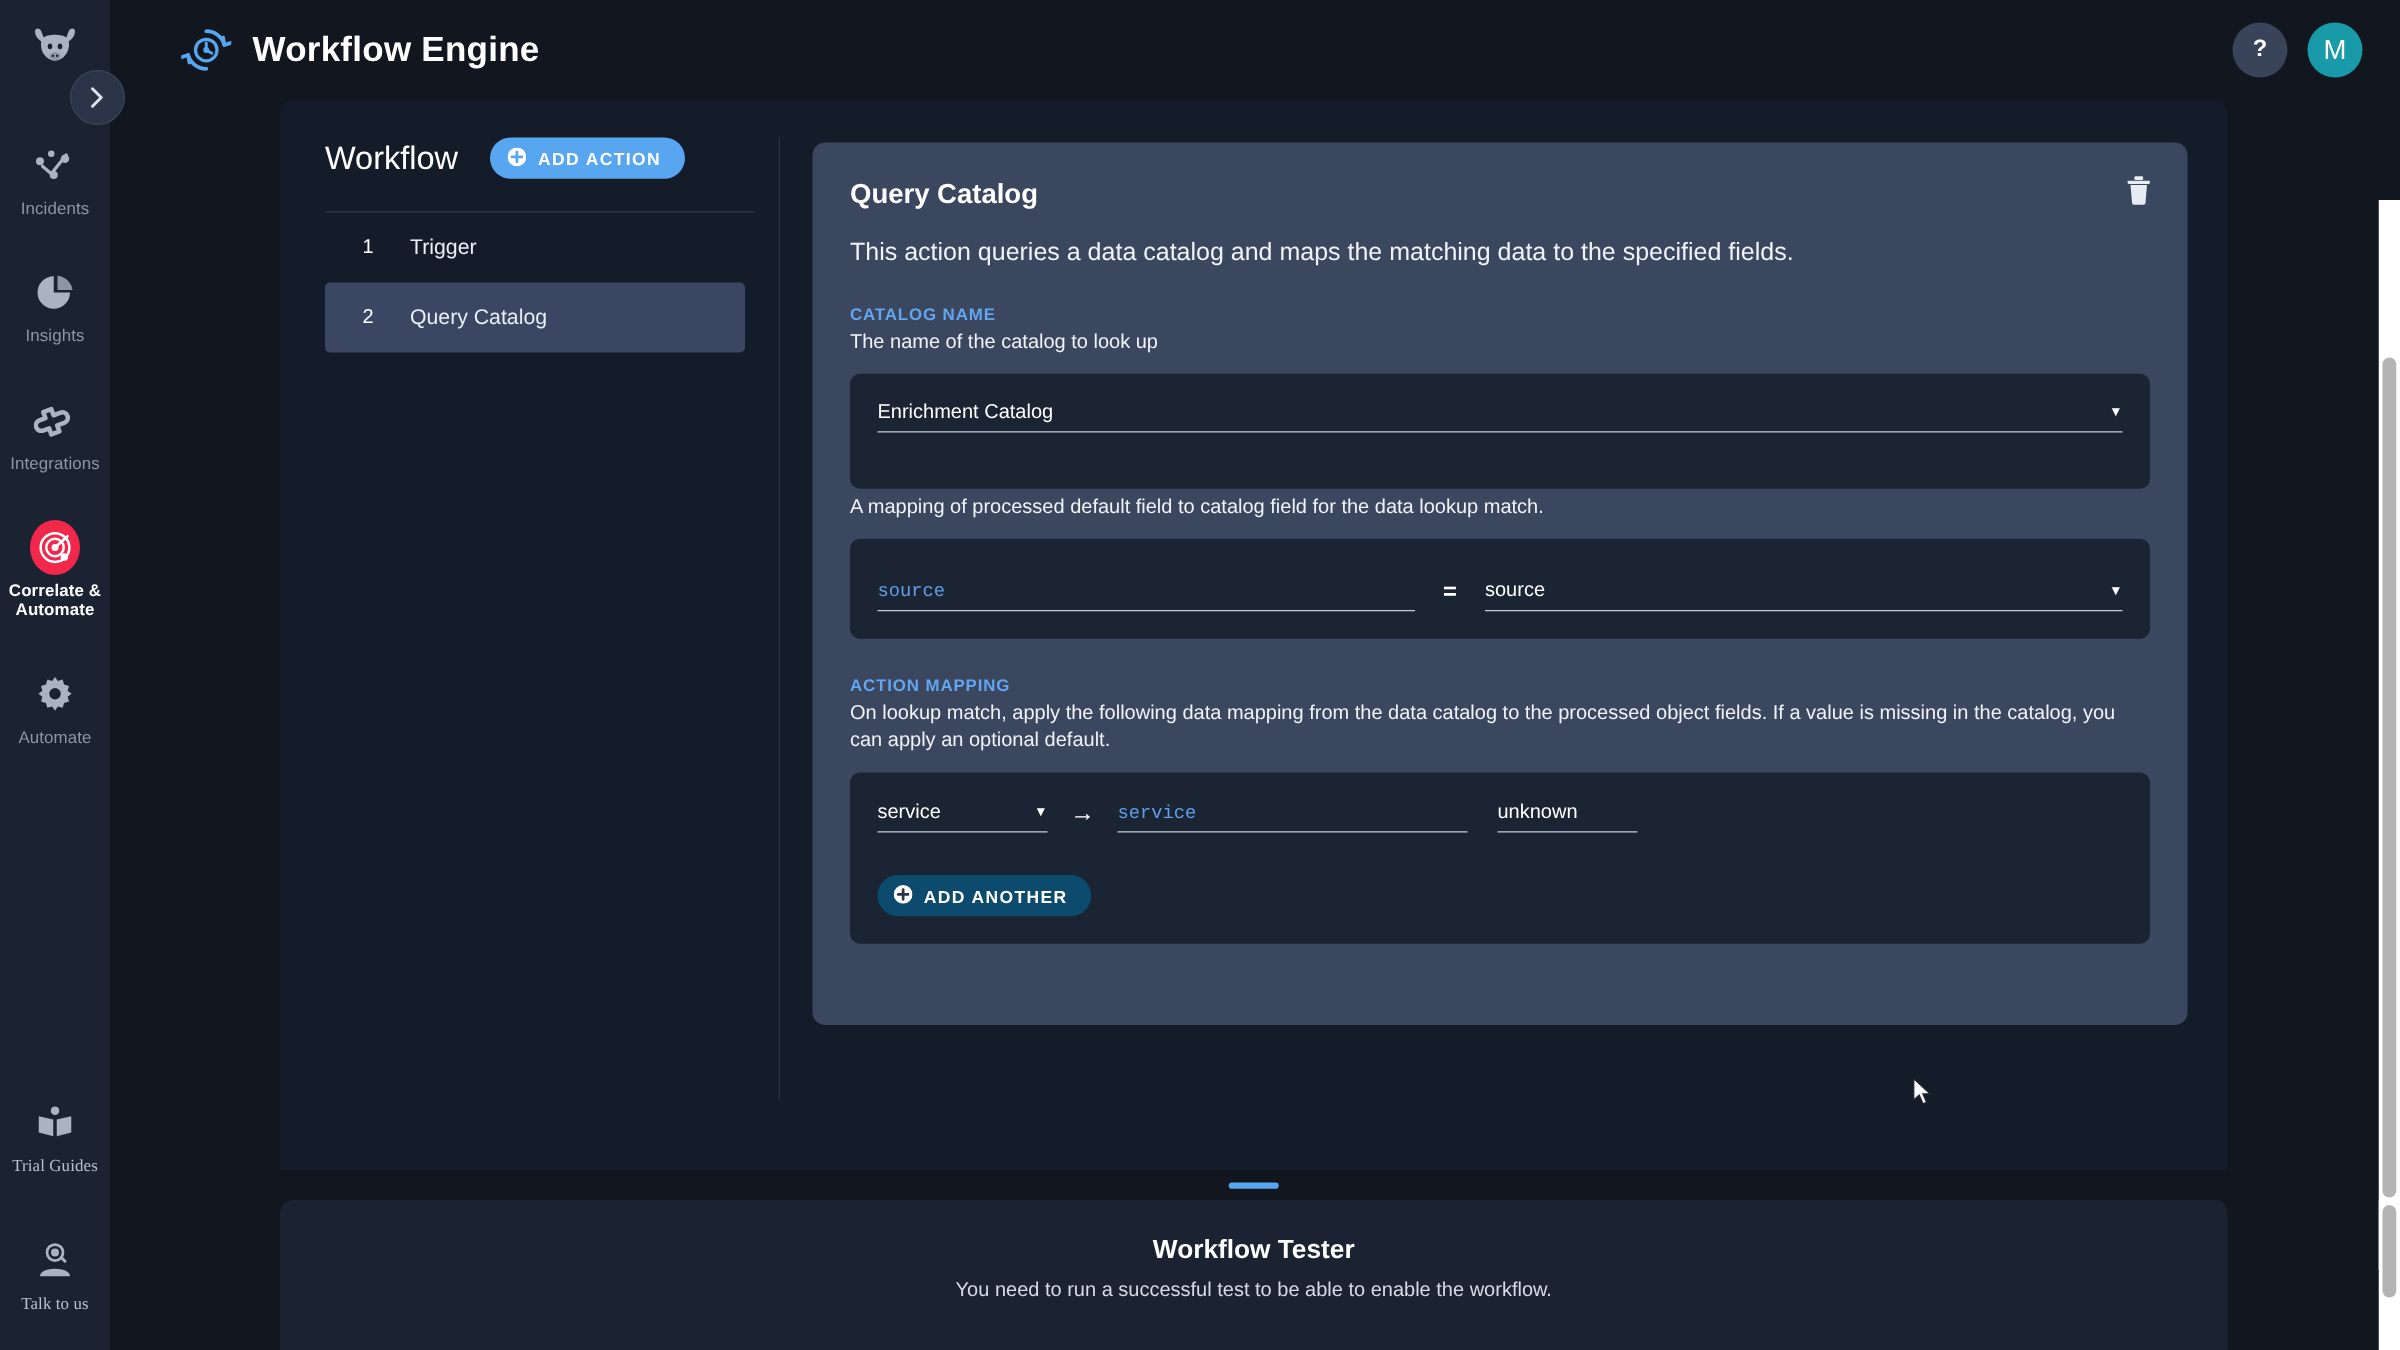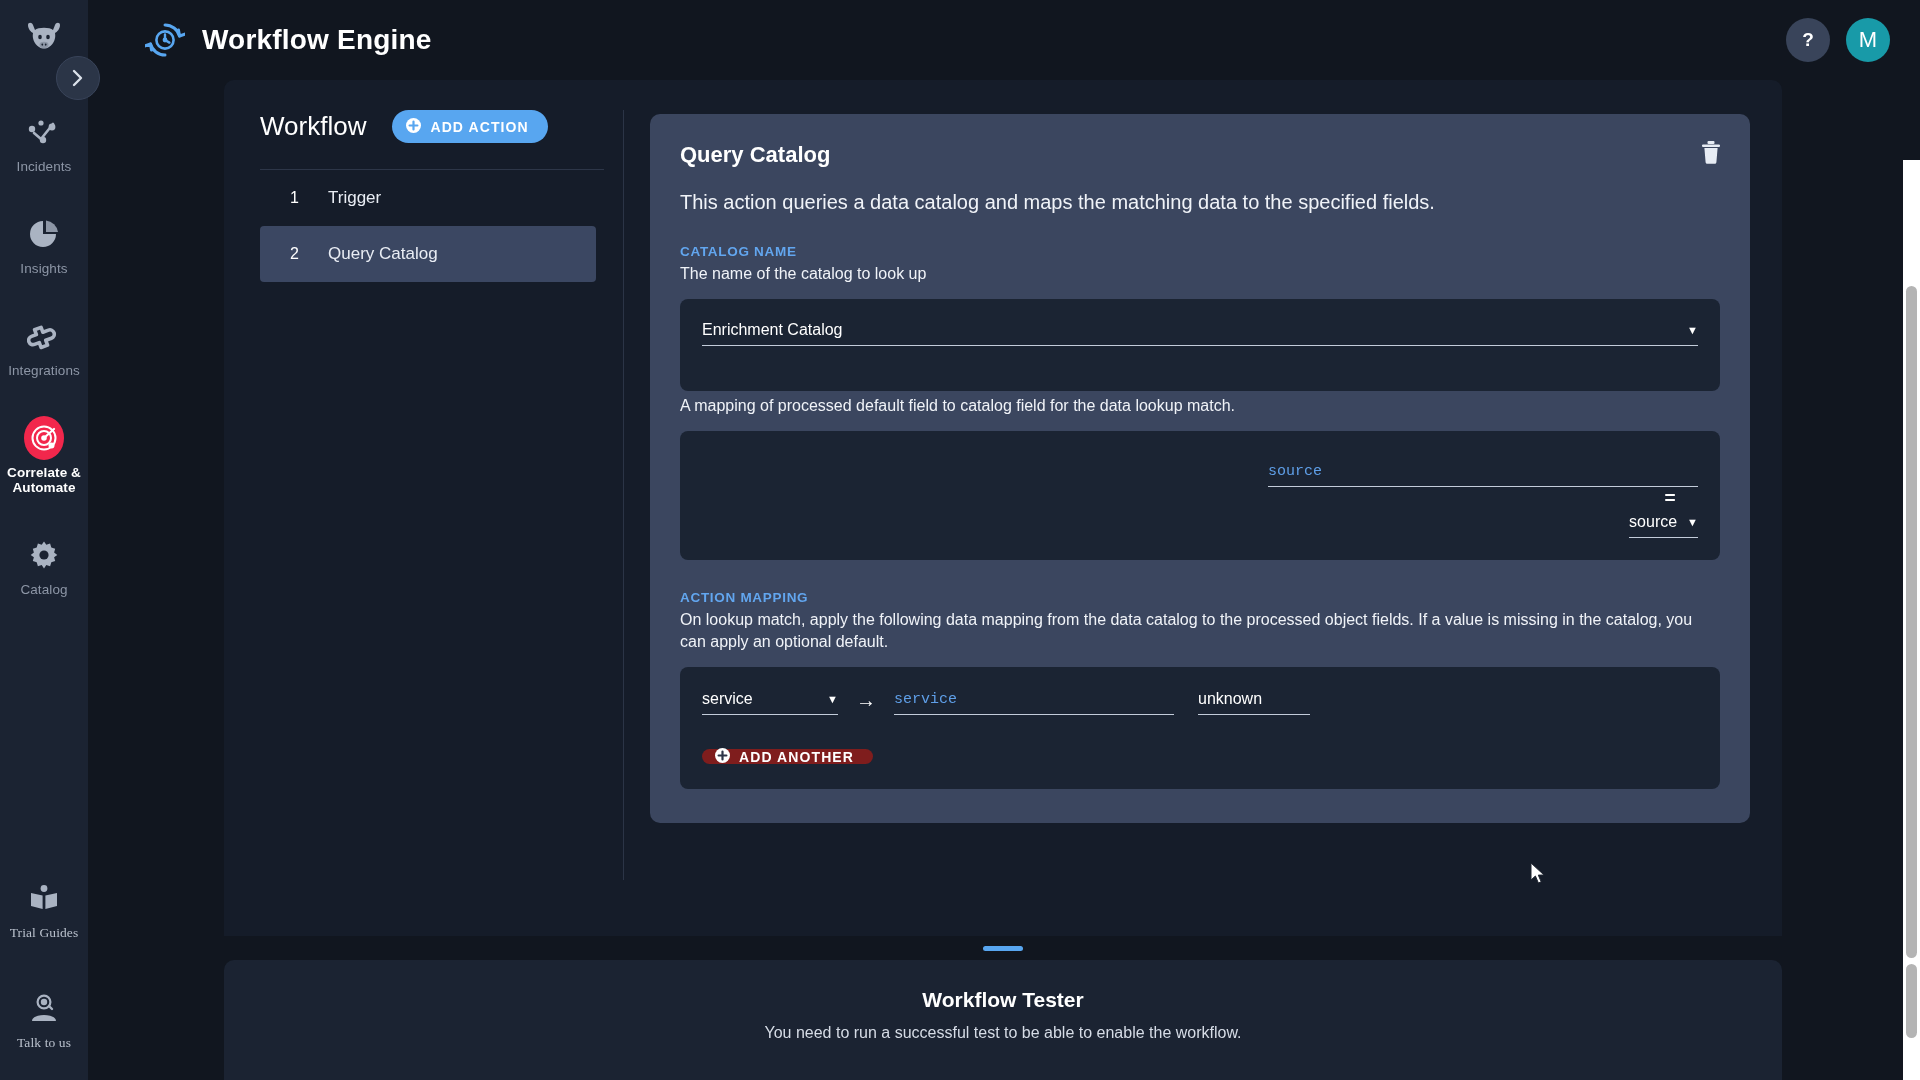--- a/index.html
+++ b/index.html
@@ -121,35 +121,35 @@
   }
   .subcard.tall { min-height: 92px; }
   .uline {
     border-bottom: 1px solid #c3ccda; padding-bottom: 6px; display: flex;
     align-items: center; justify-content: space-between;
   }
   .uline .val { font-size: 16px; color: #ffffff; }
   .uline .val.mono { font-family: "Liberation Mono", monospace; color: #5f9fe8; font-size: 15px; }
   .caret { margin-left: 10px; color: #ffffff; font-size: 11px; line-height: 1; }
 
-  .lookup-row { display: flex; align-items: flex-end; gap: 0; padding-top: 10px; flex-direction: column; }
+  .lookup-row { display: flex; align-items: flex-end; gap: 0; padding-top: 10px; }
   .lm-left { width: 430px; }
   .lm-eq { width: 56px; text-align: center; color: #fff; font-size: 19px; font-weight: 700; padding-bottom: 4px; }
   .lm-right { flex: 1; }
 
   .apply-row { display: flex; align-items: flex-end; }
   .am-key { width: 136px; }
   .am-arrow { width: 56px; text-align: center; color: #fff; font-size: 20px; padding-bottom: 3px; }
   .am-val { width: 280px; }
   .am-gap { width: 24px; }
   .am-def { width: 112px; }
 
   .add-another-btn {
-    margin-top: 34px; height: 15px; padding: 0 19px 0 13px; border-radius: 17px;
-    background: #7f1d1d; color: #fff; display: inline-flex; align-items: center; gap: 9px;
+    margin-top: 34px; height: 33px; padding: 0 19px 0 13px; border-radius: 17px;
+    background: #0c4a6e; color: #fff; display: inline-flex; align-items: center; gap: 9px;
     font-size: 14px; font-weight: 700; letter-spacing: 1.1px; cursor: pointer; border: none;
     font-family: "Liberation Sans", sans-serif;
   }
 
   
   .splitter {
     position: absolute; left: 136px; top: 856px; width: 1558px; height: 24px;
     background: #11161f; display: flex; align-items: center; justify-content: center;
     cursor: ns-resize;
   }
@@ -246,21 +246,21 @@
         <span class="ri-label">Correlate &amp; Automate</span>
       </div>
 
       <div class="rail-item">
         <span class="ri-icon">
           <svg width="30" height="30" viewBox="0 0 30 30">
             <path d="M15 1.5 l2.3 3.2 3.8-1.1 1.2 3.9 3.9 1.2-1.1 3.8 3.2 2.5-3.2 2.3 1.1 3.8-3.9 1.2-1.2 3.9-3.8-1.1L15 28.5l-2.3-3.4-3.8 1.1-1.2-3.9-3.9-1.2 1.1-3.8L1.7 15l3.2-2.5-1.1-3.8 3.9-1.2 1.2-3.9 3.8 1.1z" fill="#aab3c2"></path>
             <circle cx="15" cy="15" r="4.6" fill="#1b2332"></circle>
           </svg>
         </span>
-        <span class="ri-label">Catalog</span>
+        <span class="ri-label">Automate</span>
       </div>
 
     </div>
 
     <div class="rail-bottom">
       <div class="rail-item">
         <span class="ri-icon">
           <svg width="30" height="28" viewBox="0 0 30 28">
             <circle cx="15" cy="4.5" r="3.4" fill="#aab3c2"></circle>
             <path d="M2 9 L13.6 11.5 L13.6 25 L2 22 Z" fill="#aab3c2"></path>

